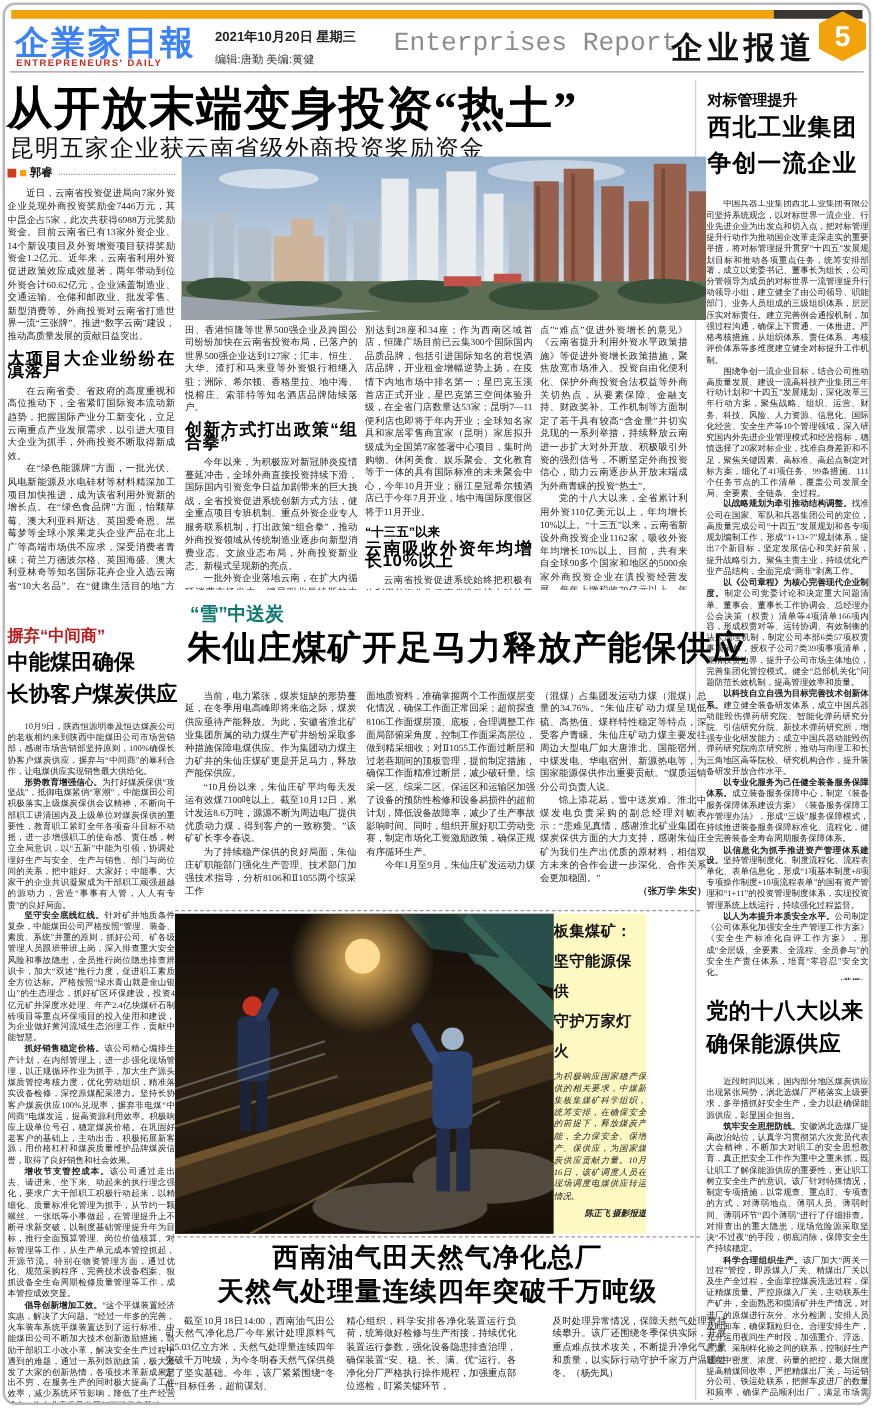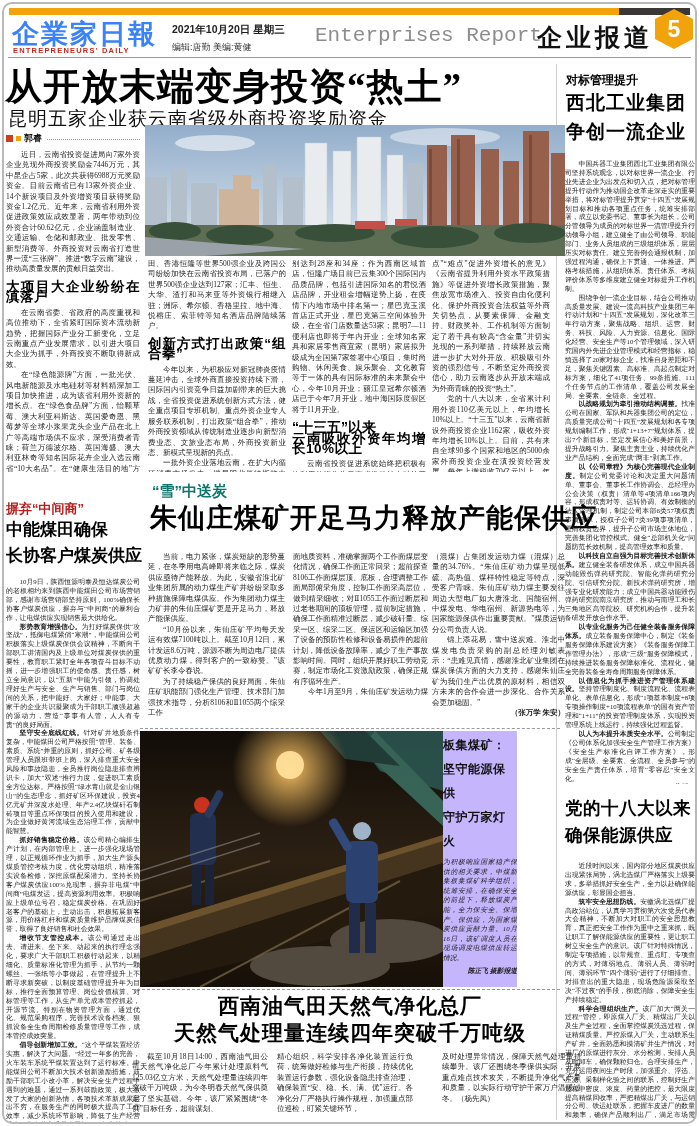--- a/index.html
+++ b/index.html
@@ -29,21 +29,21 @@
   .byline{left:6px;top:132px;width:134px;display:flex;align-items:center;gap:3px;}
   .byline .sq{width:7px;height:7px;background:#d23c1e;flex:0 0 auto;}
   .byline .sq2{width:5px;height:5px;background:#f2a30b;flex:0 0 auto;}
   .byline .nm{font-size:9px;font-weight:bold;color:#111;}
   .byline .dots{flex:1;border-bottom:1px dotted #999;height:1px;margin-left:2px;}
   .city-photo{left:145px;top:125px;width:420px;height:131px;overflow:hidden;}
   .bt{font-size:7.5px;line-height:10.4px;text-align:justify;color:#1c1c1c;}
   .bt p{margin:0;}
   .ind{text-indent:2em;}
   .shead{font-size:13.5px;font-weight:bold;font-family:"Liberation Sans",sans-serif;color:#000;margin:7px 0 5px;letter-spacing:0.5px;}
-  .skick{font-size:14px;font-weight:bold;font-family:"Liberation Sans",sans-serif;color:#000;margin:7px 0 0;}
+  .skick{font-size:10px;font-weight:bold;font-family:"Liberation Sans",sans-serif;color:#000;margin:7px 0 0;}
   .col{overflow:hidden;}
   .lead-col1{left:6px;top:150px;width:134px;height:322px;}
   .lead-col2{left:148px;top:259px;width:138px;height:213px;}
   .lead-col3{left:292px;top:259px;width:134px;height:213px;}
   .lead-col4{left:432px;top:259px;width:118px;height:213px;}
   
   .l2-kicker{left:6px;top:500px;font-size:13px;font-weight:bold;font-family:"Liberation Sans",sans-serif;color:#b91c1c;}
   .l2-headline{left:6px;top:517px;width:140px;font-size:17px;font-weight:bold;line-height:26px;color:#000;}
   .l2-body{left:6px;top:578px;width:134px;height:544px;}
   .bts{font-size:6.8px;line-height:8.9px;text-align:justify;color:#1c1c1c;}
@@ -53,21 +53,21 @@
   .mid-kicker{left:152px;top:482px;font-size:15px;font-weight:bold;font-family:"Liberation Sans",sans-serif;color:#0f766e;}
   .mid-headline{left:150px;top:500px;width:415px;font-size:27px;font-weight:bold;color:#000;letter-spacing:1px;white-space:nowrap;}
   .mid-colA{left:148px;top:552px;width:137px;height:173px;}
   .mid-colB{left:293px;top:552px;width:135px;height:173px;}
   .mid-colC{left:432px;top:552px;width:133px;height:173px;}
   .dashrule{border-top:1px dashed #999;height:0;}
   .dash1{left:140px;top:728px;width:420px;}
   .dash2{left:132px;top:989px;width:428px;}
   
   .mine-photo{left:140px;top:731px;width:303px;height:256px;overflow:hidden;background:#171007;}
-  .photo-panel{left:443px;top:731px;width:74px;height:256px;background:#c4b5fd;overflow:hidden;}
+  .photo-panel{left:443px;top:731px;width:74px;height:256px;background:#fef9c3;overflow:hidden;}
   .panel-title{font-size:12px;line-height:24px;font-weight:bold;color:#111;font-family:"Liberation Serif",serif;letter-spacing:0.5px;margin:2px 0 4px;}
   .panel-cap{font-size:6.8px;line-height:9.6px;font-style:italic;text-align:justify;color:#222;}
   .panel-credit{font-size:6.8px;font-style:italic;font-weight:bold;text-align:right;margin-top:3px;color:#222;}
   
   .bot-headline{left:135px;top:993px;width:430px;font-size:21px;font-weight:bold;line-height:27px;color:#000;letter-spacing:1px;text-align:center;}
   .bot-c1{left:132px;top:1052px;width:136px;height:68px;}
   .bot-c2{left:277px;top:1052px;width:136px;height:68px;}
   .bot-c3{left:422px;top:1052px;width:139px;height:68px;margin-left:20px;}
   
   .r1-kicker{left:566px;top:72px;font-size:12px;font-weight:bold;font-family:"Liberation Sans",sans-serif;color:#000;}

